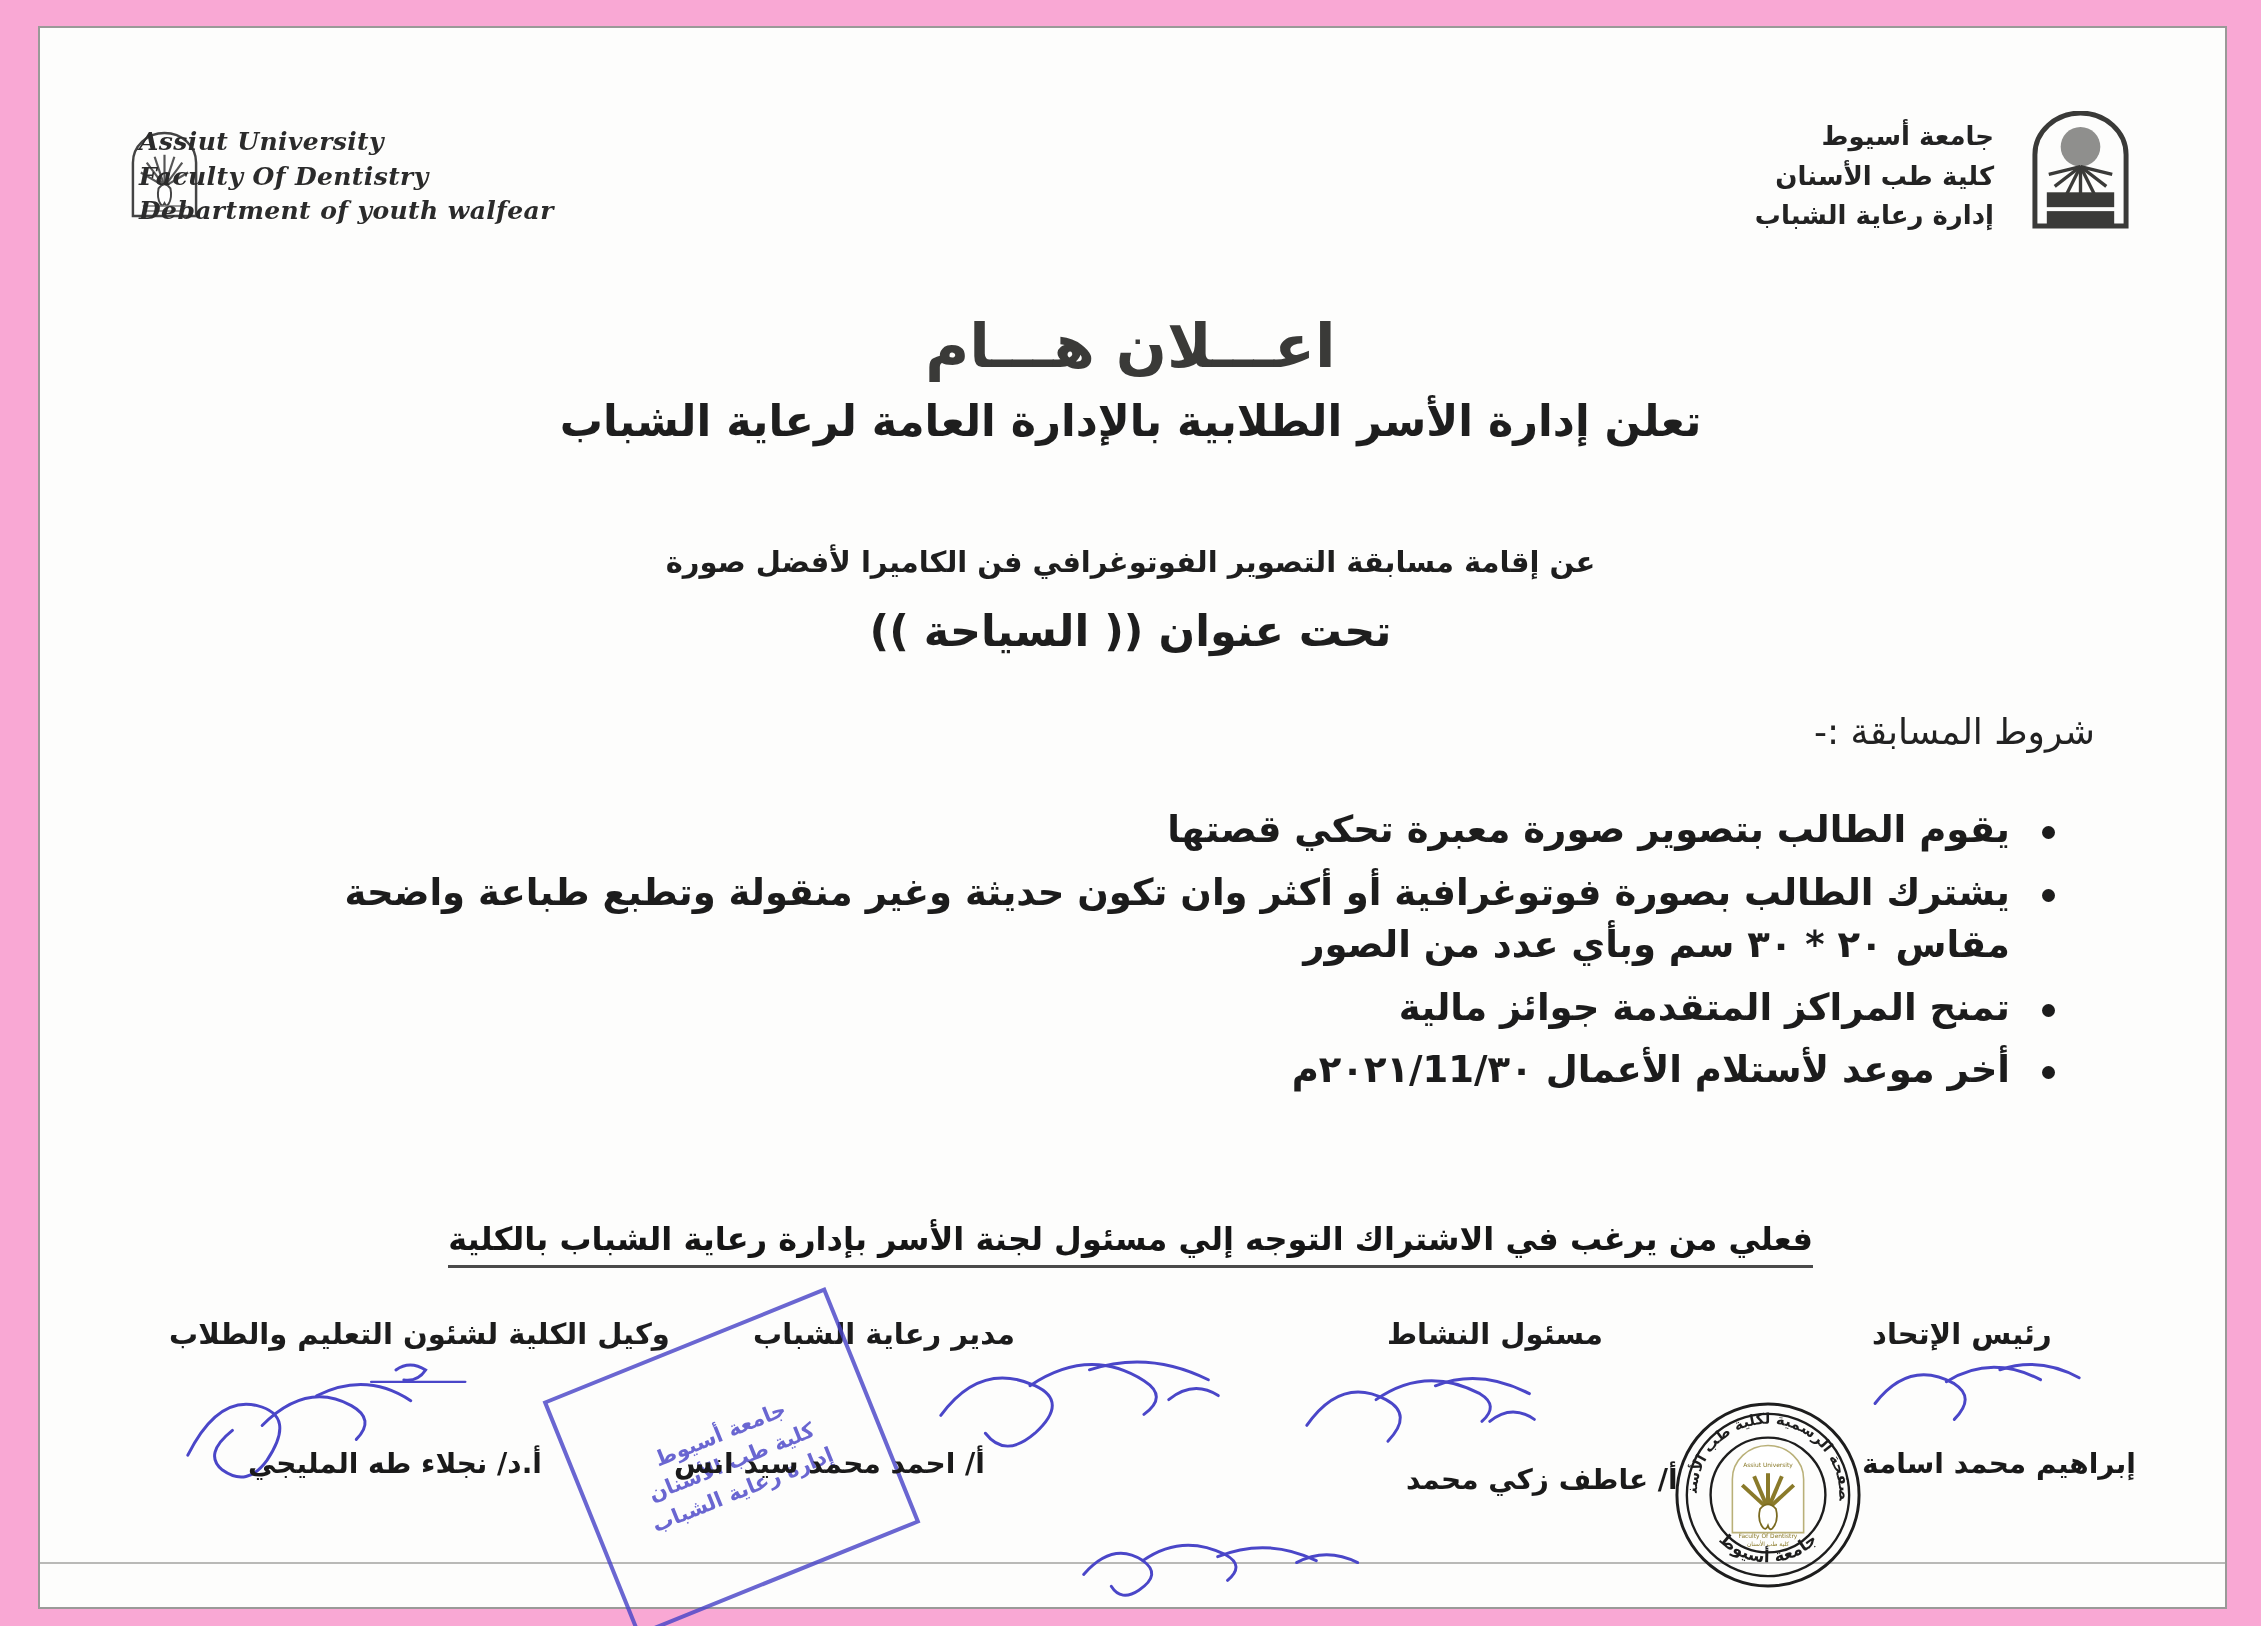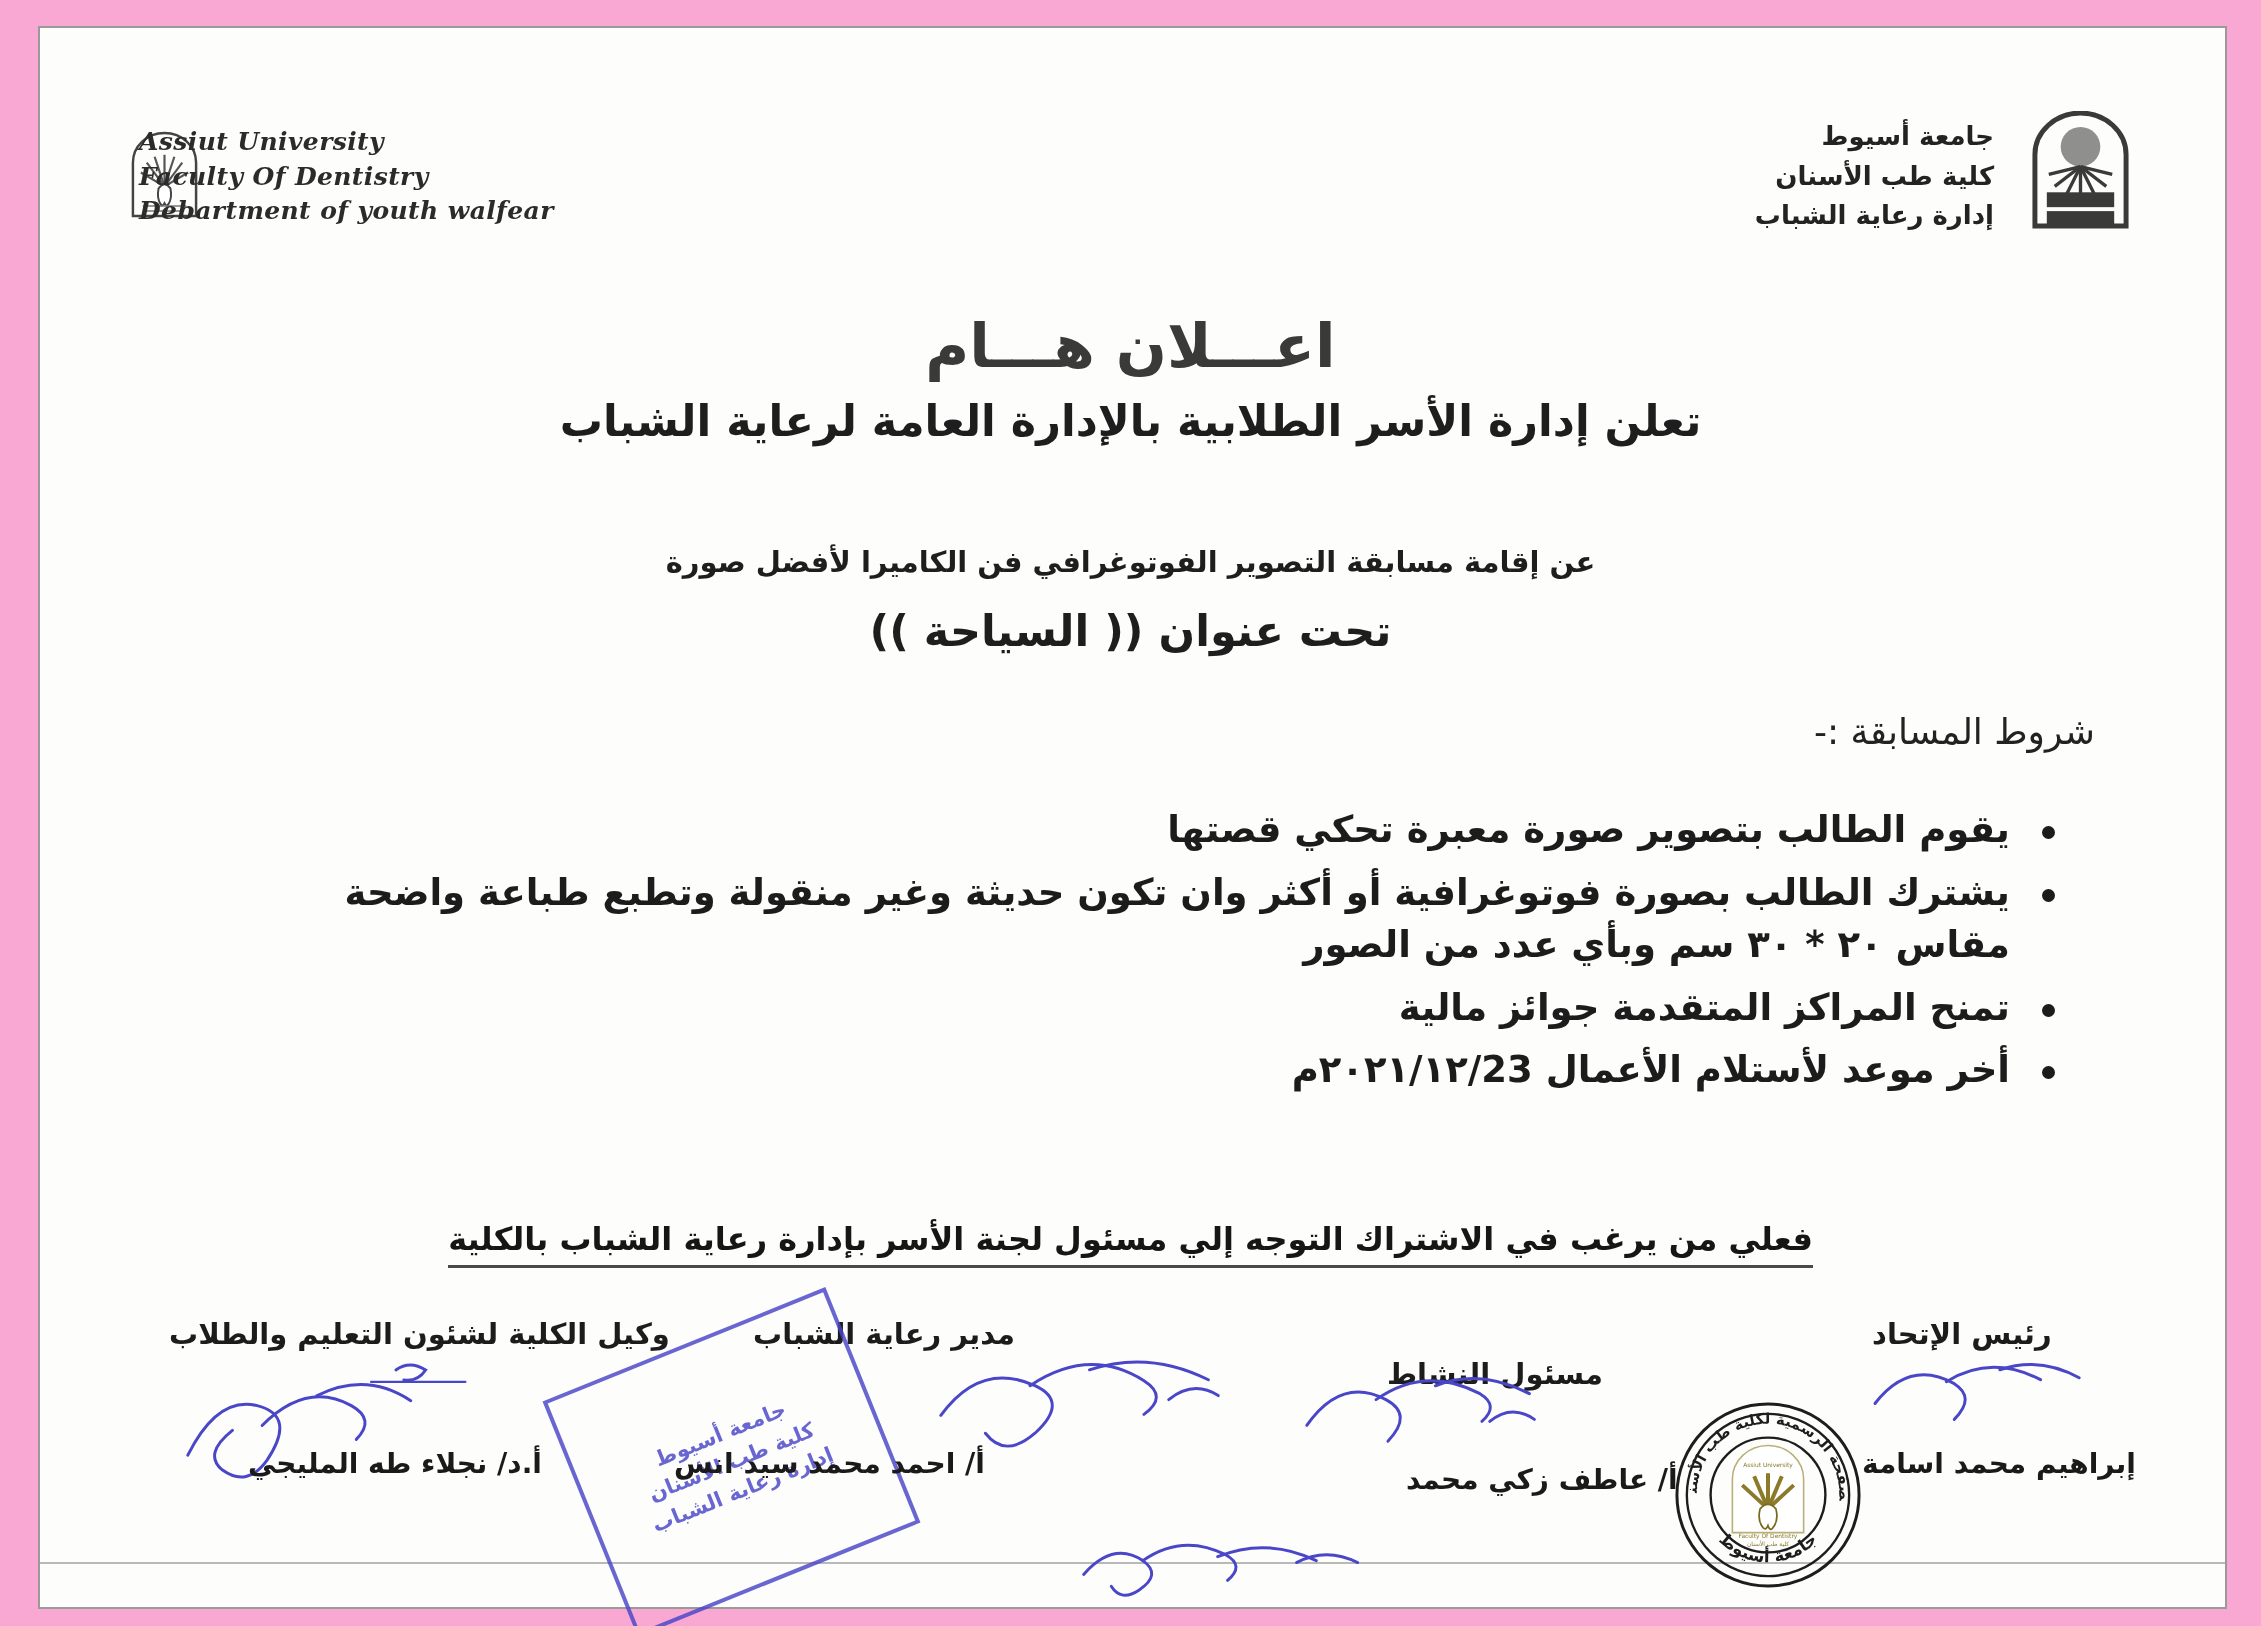--- a/index.html
+++ b/index.html
@@ -104,21 +104,21 @@
   .sig-row{
     position:absolute;top:1317px;left:149px;right:149px;height:69px;
   }
   .sig-label{
     position:absolute;top:0;
     font-family:"DejaVu Sans", sans-serif;
     font-weight:700;font-size:29px;color:#1c1c1c;white-space:nowrap;
   }
   .sl-0{left:20px;}      
   .sl-1{left:604px;}     
-  .sl-2{left:1238px;margin-top:40px;}    
+  .sl-2{left:1238px;}    
   .sl-3{left:1723px;}    
 
   .name-row{
     position:absolute;top:1447px;left:149px;right:149px;height:59px;text-align:center;
   }
   .sig-name{
     position:absolute;top:0;
     font-family:"DejaVu Sans", sans-serif;
     font-weight:700;font-size:28px;color:#1a1a1a;white-space:nowrap;
   }
@@ -220,21 +220,21 @@
       <span>يقوم الطالب بتصوير صورة معبرة تحكي قصتها</span>
     </li>
     <li>
       <span>يشترك الطالب بصورة فوتوغرافية أو أكثر وان تكون حديثة وغير منقولة وتطبع طباعة واضحة</span>
       <span class="wrap2">مقاس ٢٠ * ٣٠ سم وبأي عدد من الصور</span>
     </li>
     <li>
       <span>تمنح المراكز المتقدمة جوائز مالية</span>
     </li>
     <li>
-      <span>أخر موعد لأستلام الأعمال ٢٠٢١/١٢/23م</span>
+      <span>أخر موعد لأستلام الأعمال ٢٠٢١/11/٣٠م</span>
     </li>
   </ul>
 
   <div class="note">
     <span>فعلي من يرغب في الاشتراك التوجه إلي مسئول لجنة الأسر بإدارة رعاية الشباب بالكلية</span>
   </div>
 
   <div class="sig-row">
     <div class="sig-label sl-0">وكيل الكلية لشئون التعليم والطلاب</div>
     <div class="sig-label sl-1">مدير رعاية الشباب</div>

